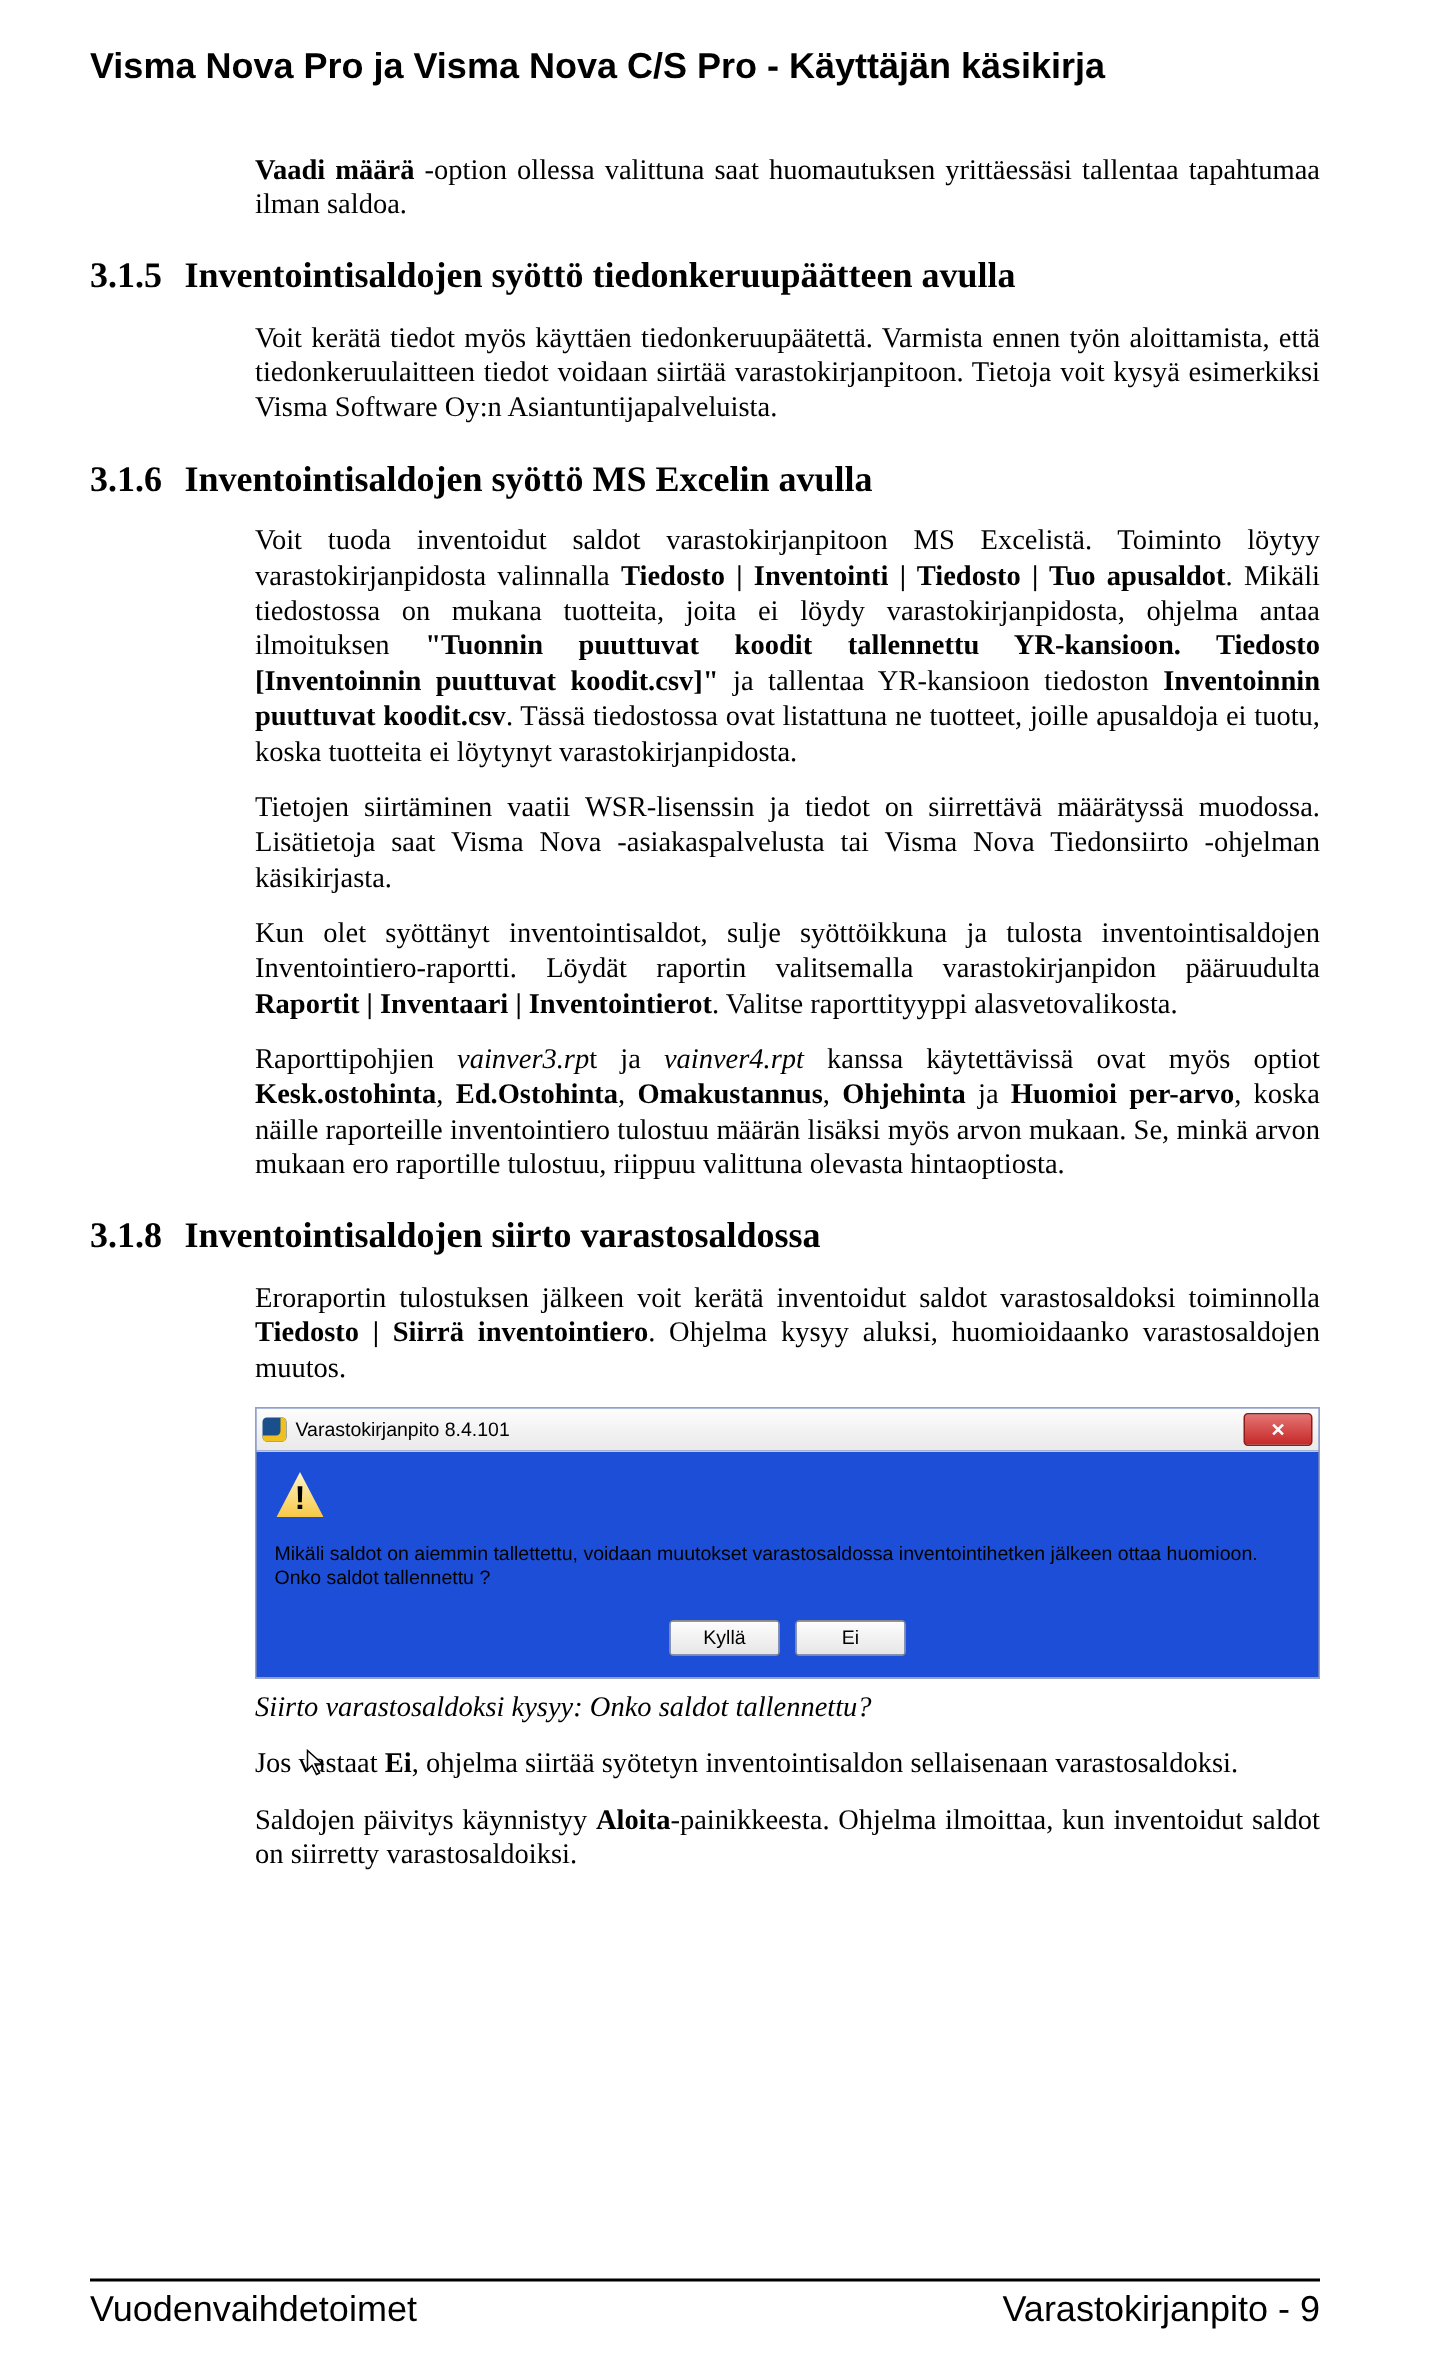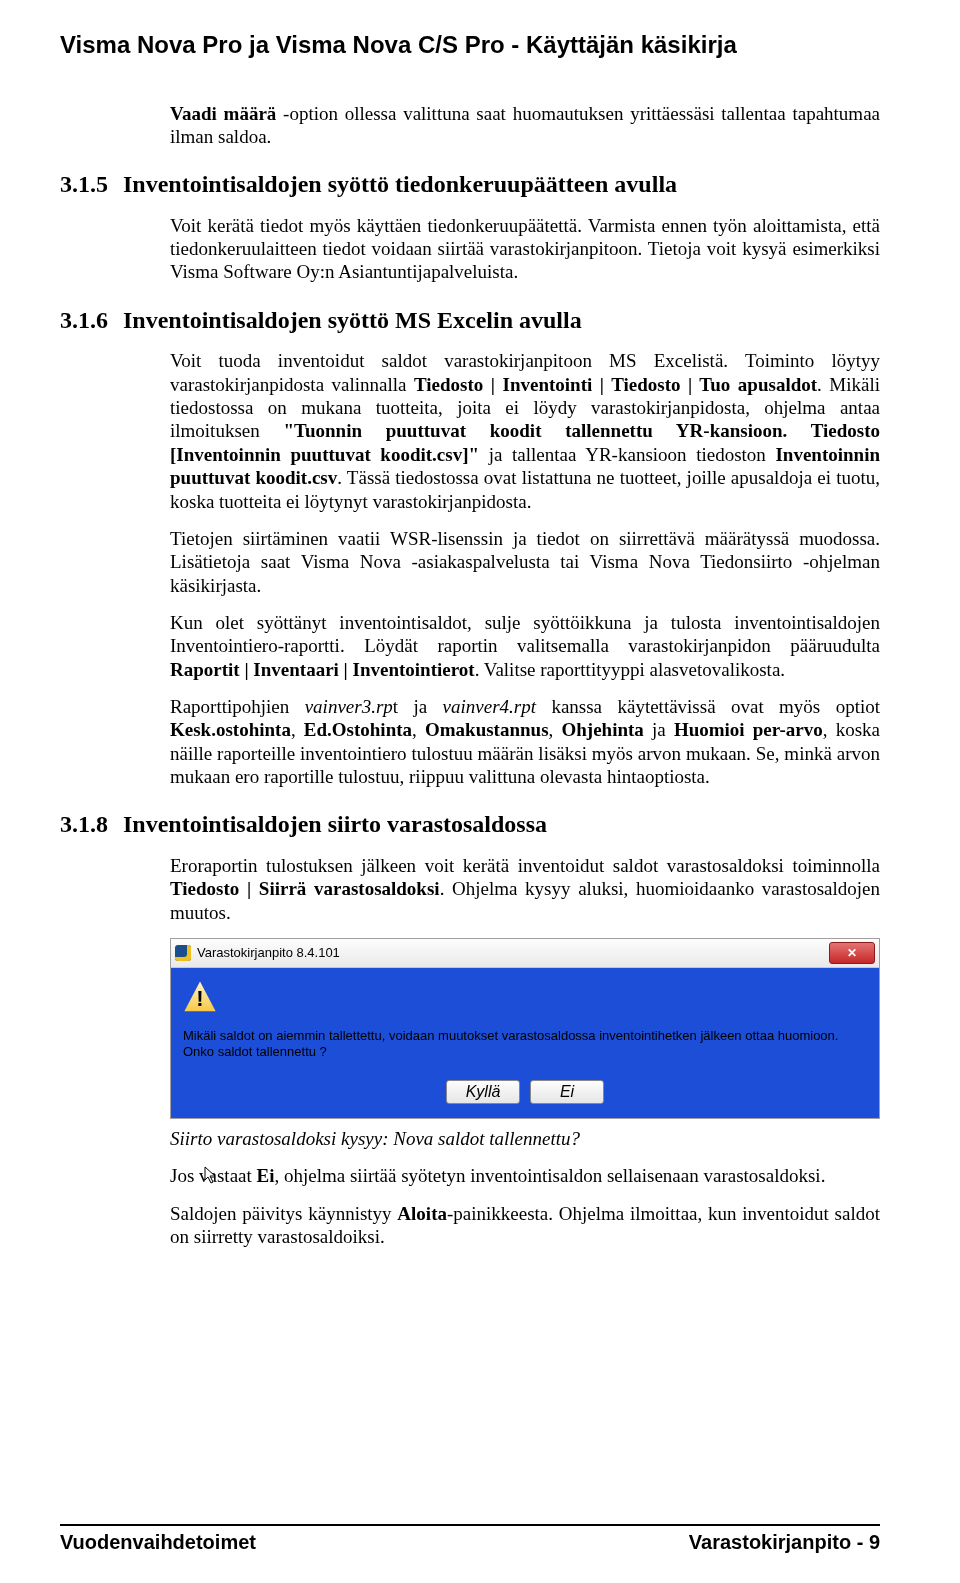--- a/index.html
+++ b/index.html
@@ -105,22 +105,22 @@
   .dialog-msg { font-size: 13px; }
   .dialog-buttons {
     display:flex; gap:10px; justify-content:center;
     padding: 8px 12px 14px;
   }
   .btn {
     min-width: 72px; height: 22px;
     border: 1px solid #888;
     background: linear-gradient(#fdfdfd,#e6e6e6);
     border-radius: 3px;
-    font-size: 16px;
-    display:flex; align-items:center; justify-content:center;font-style:italic;
+    font-size: 13px;
+    display:flex; align-items:center; justify-content:center;
   }
   .cursor {
     position:absolute;
     left: 204px; top: 1166px;
     width:14px; height:18px;
     pointer-events:none;
   }
   .cursor svg { width:100%; height:100%; }
 
   .footer {
@@ -129,22 +129,22 @@
     padding: 0 80px 0 60px;
     box-sizing:border-box;
   }
   .footer-rule {
     border-top: 2px solid #000;
     margin-bottom: 4px;
   }
   .footer-row {
     display:flex; justify-content:space-between;
     font-family: Arial, Helvetica, sans-serif;
-    font-weight: bold;
-    font-size: 20px;
+    font-weight: normal;
+    font-size: 24px;
   }
 </style>
 </head>
 <body>
 
 <div class="page">
   <div class="header">Visma Nova Pro ja Visma Nova C/S Pro - Käyttäjän käsikirja</div>
 
   <div class="body-indent">
     <p class="para just">
@@ -179,21 +179,21 @@
       <span>Raporttipohjien </span><span class="italic">vainver3.rp</span><span>t ja </span><span class="italic">vainver4.rpt</span><span> kanssa käytettävissä ovat myös optiot </span><span class="bold">Kesk.ostohinta</span><span>, </span><span class="bold">Ed.Ostohinta</span><span>, </span><span class="bold">Omakustannus</span><span>, </span><span class="bold">Ohjehinta</span><span> ja </span><span class="bold">Huomioi per-arvo</span><span>, koska näille raporteille inventointiero tulostuu määrän lisäksi myös arvon mukaan. Se, minkä arvon mukaan ero raportille tulostuu, riippuu valittuna olevasta hintaoptiosta.</span>
     </p>
   </div>
 
   <div class="h2">
     <span class="num">3.1.8</span>
     <span>Inventointisaldojen siirto varastosaldossa</span>
   </div>
   <div class="body-indent">
     <p class="para just">
-      <span>Eroraportin tulostuksen jälkeen voit kerätä inventoidut saldot varastosaldoksi toiminnolla </span><span class="bold">Tiedosto | Siirrä varastosaldoksi</span><span>. Ohjelma kysyy aluksi, huomioidaanko varastosaldojen muutos.</span>
+      <span>Eroraportin tulostuksen jälkeen voit kerätä inventoidut saldot varastosaldoksi toiminnolla </span><span class="bold">Tiedosto | Siirrä inventointiero</span><span>. Ohjelma kysyy aluksi, huomioidaanko varastosaldojen muutos.</span>
     </p>
 
     <div class="dialog">
       <div class="titlebar">
         <div class="app-icon"></div>
         <div class="titlebar-title">Varastokirjanpito 8.4.101</div>
         <div class="spacer"></div>
         <div class="close-btn">
           <span>✕</span>
         </div>
@@ -201,21 +201,21 @@
       <div class="dialog-body">
         <div class="warn-icon"></div>
         <div class="dialog-msg">Mikäli saldot on aiemmin tallettettu, voidaan muutokset varastosaldossa inventointihetken jälkeen ottaa huomioon. Onko saldot tallennettu ?</div>
       </div>
       <div class="dialog-buttons">
         <div class="btn">Kyllä</div>
         <div class="btn">Ei</div>
       </div>
     </div>
 
-    <p class="para italic" style="margin-top:8px">Siirto varastosaldoksi kysyy: Nova saldot tallennettu?</p>
+    <p class="para italic" style="margin-top:8px">Siirto varastosaldoksi kysyy: Onko saldot tallennettu?</p>
 
     <p class="para just">
       <span>Jos vastaat </span><span class="bold">Ei</span><span>, ohjelma siirtää syötetyn inventointisaldon sellaisenaan varastosaldoksi.</span>
     </p>
     <p class="para just">
       <span>Saldojen päivitys käynnistyy </span><span class="bold">Aloita</span><span>-painikkeesta. Ohjelma ilmoittaa, kun inventoidut saldot on siirretty varastosaldoiksi.</span>
     </p>
   </div>
 </div>
 

